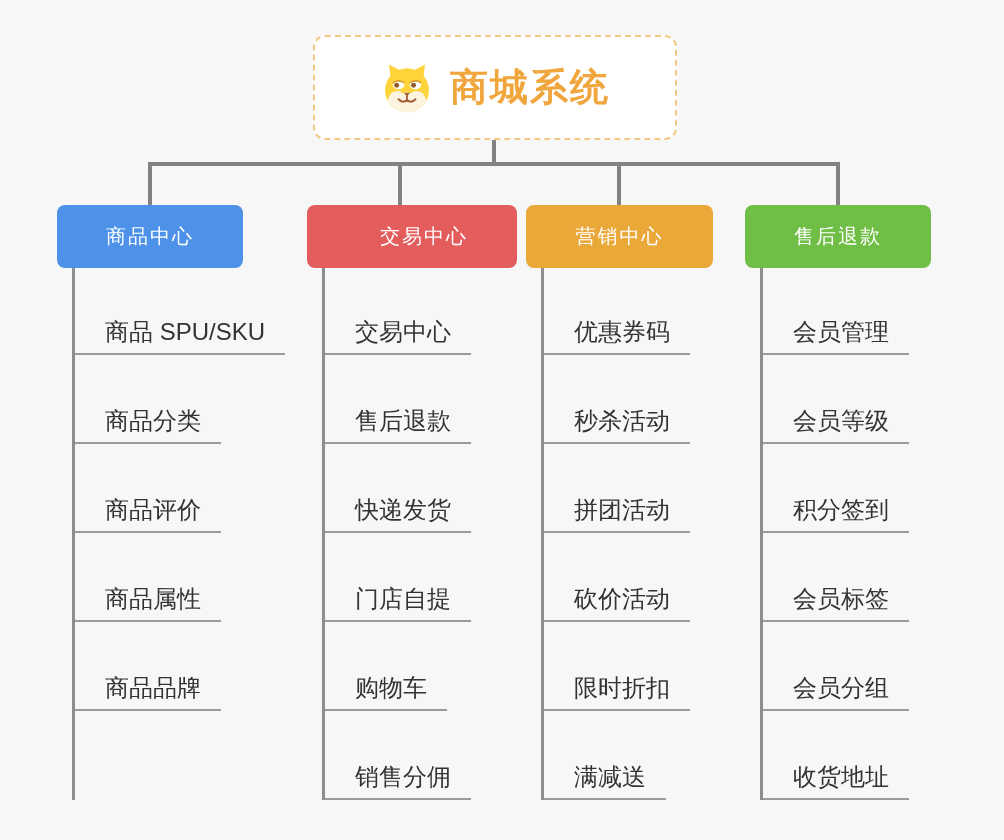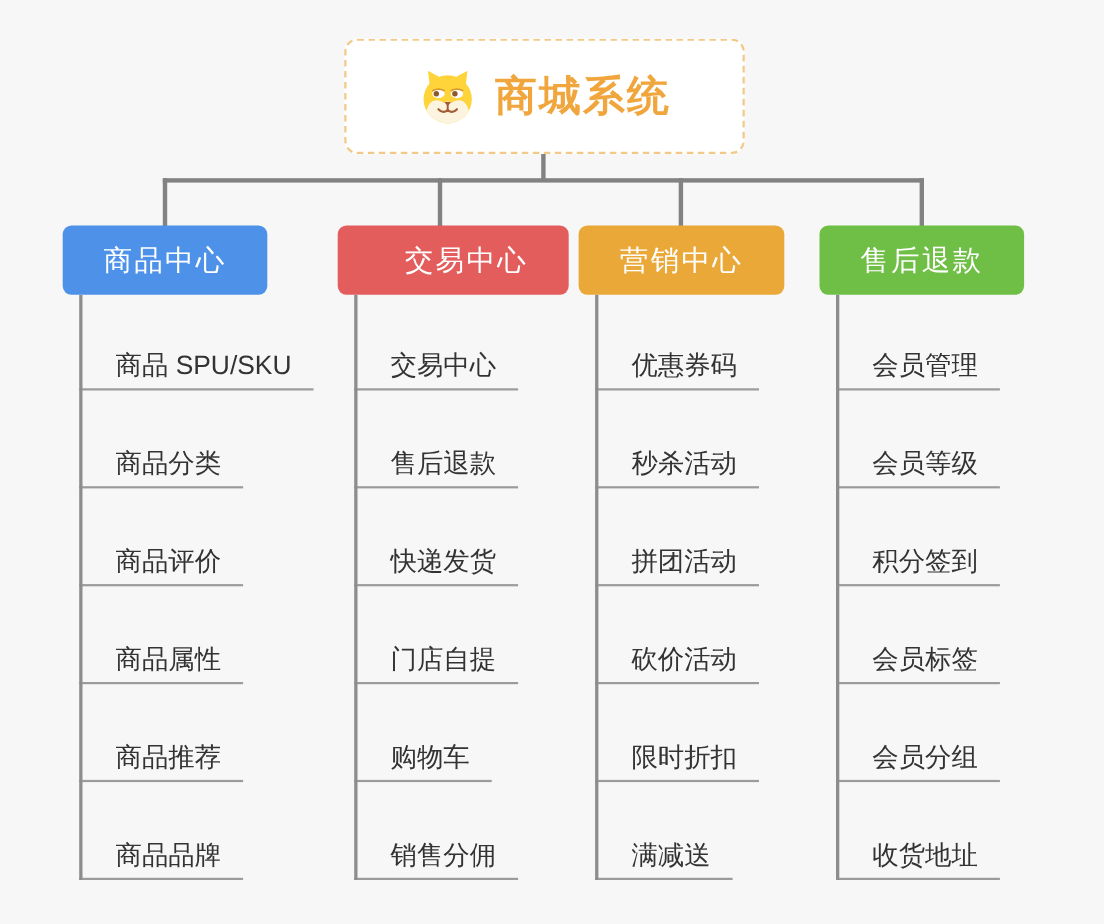--- a/index.html
+++ b/index.html
@@ -46,21 +46,21 @@
   .conn-drop.d2 { left: 617px; }
   .conn-drop.d3 { left: 836px; }
 
   
   .branch-box {
     position: absolute;
     top: 205px; height: 63px;
     border-radius: 8px;
     display: flex; align-items: center; justify-content: center;
     color: #FFFFFF;
-    font-size: 26px;
+    font-size: 20px;
     letter-spacing: 2px;
     white-space: nowrap;
     cursor: default;
   }
   .branch-box.b0 { left: 57px;  width: 186px; }
   .branch-box.b1 { left: 307px; width: 186px; }
   .branch-box.b2 { left: 526px; width: 187px; }
   .branch-box.b3 { left: 745px; width: 186px; }
 
   
@@ -153,23 +153,20 @@
     <div class="item-slot">
         <div class="topic-item">商品分类</div>
       </div>
     <div class="item-slot">
         <div class="topic-item">商品评价</div>
       </div>
     <div class="item-slot">
         <div class="topic-item">商品属性</div>
       </div>
     <div class="item-slot">
-        <div class="topic-item">商品推荐</div>
-      </div>
-    <div class="item-slot">
         <div class="topic-item">商品品牌</div>
       </div>
   </div>
 
   <div class="column c1">
     <div class="col-stem"></div>
     <div class="item-slot first">
         <div class="topic-item">交易中心</div>
       </div>
     <div class="item-slot">

